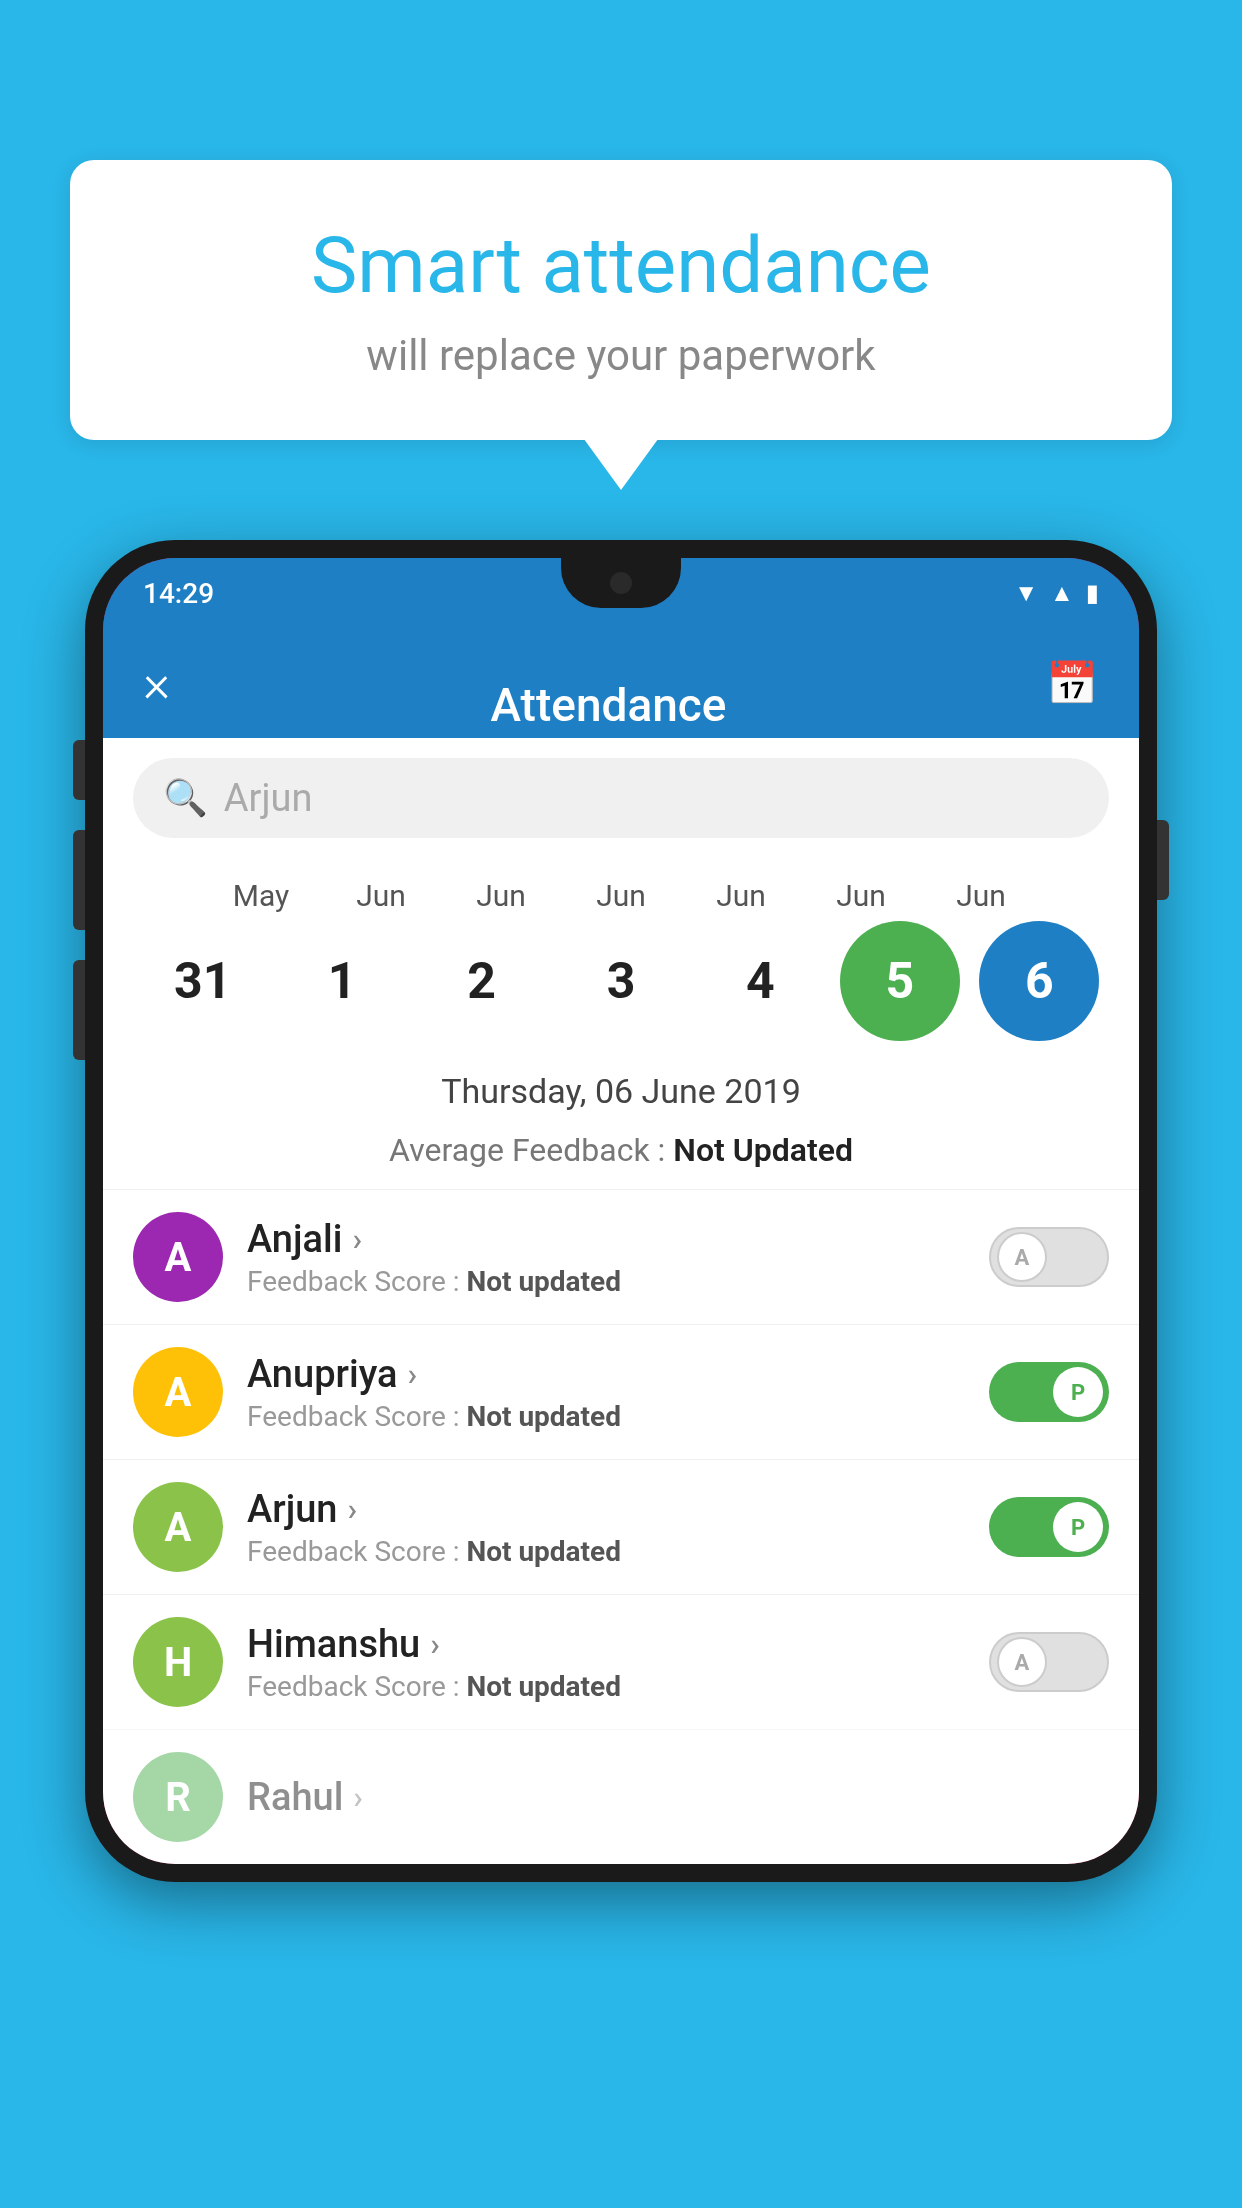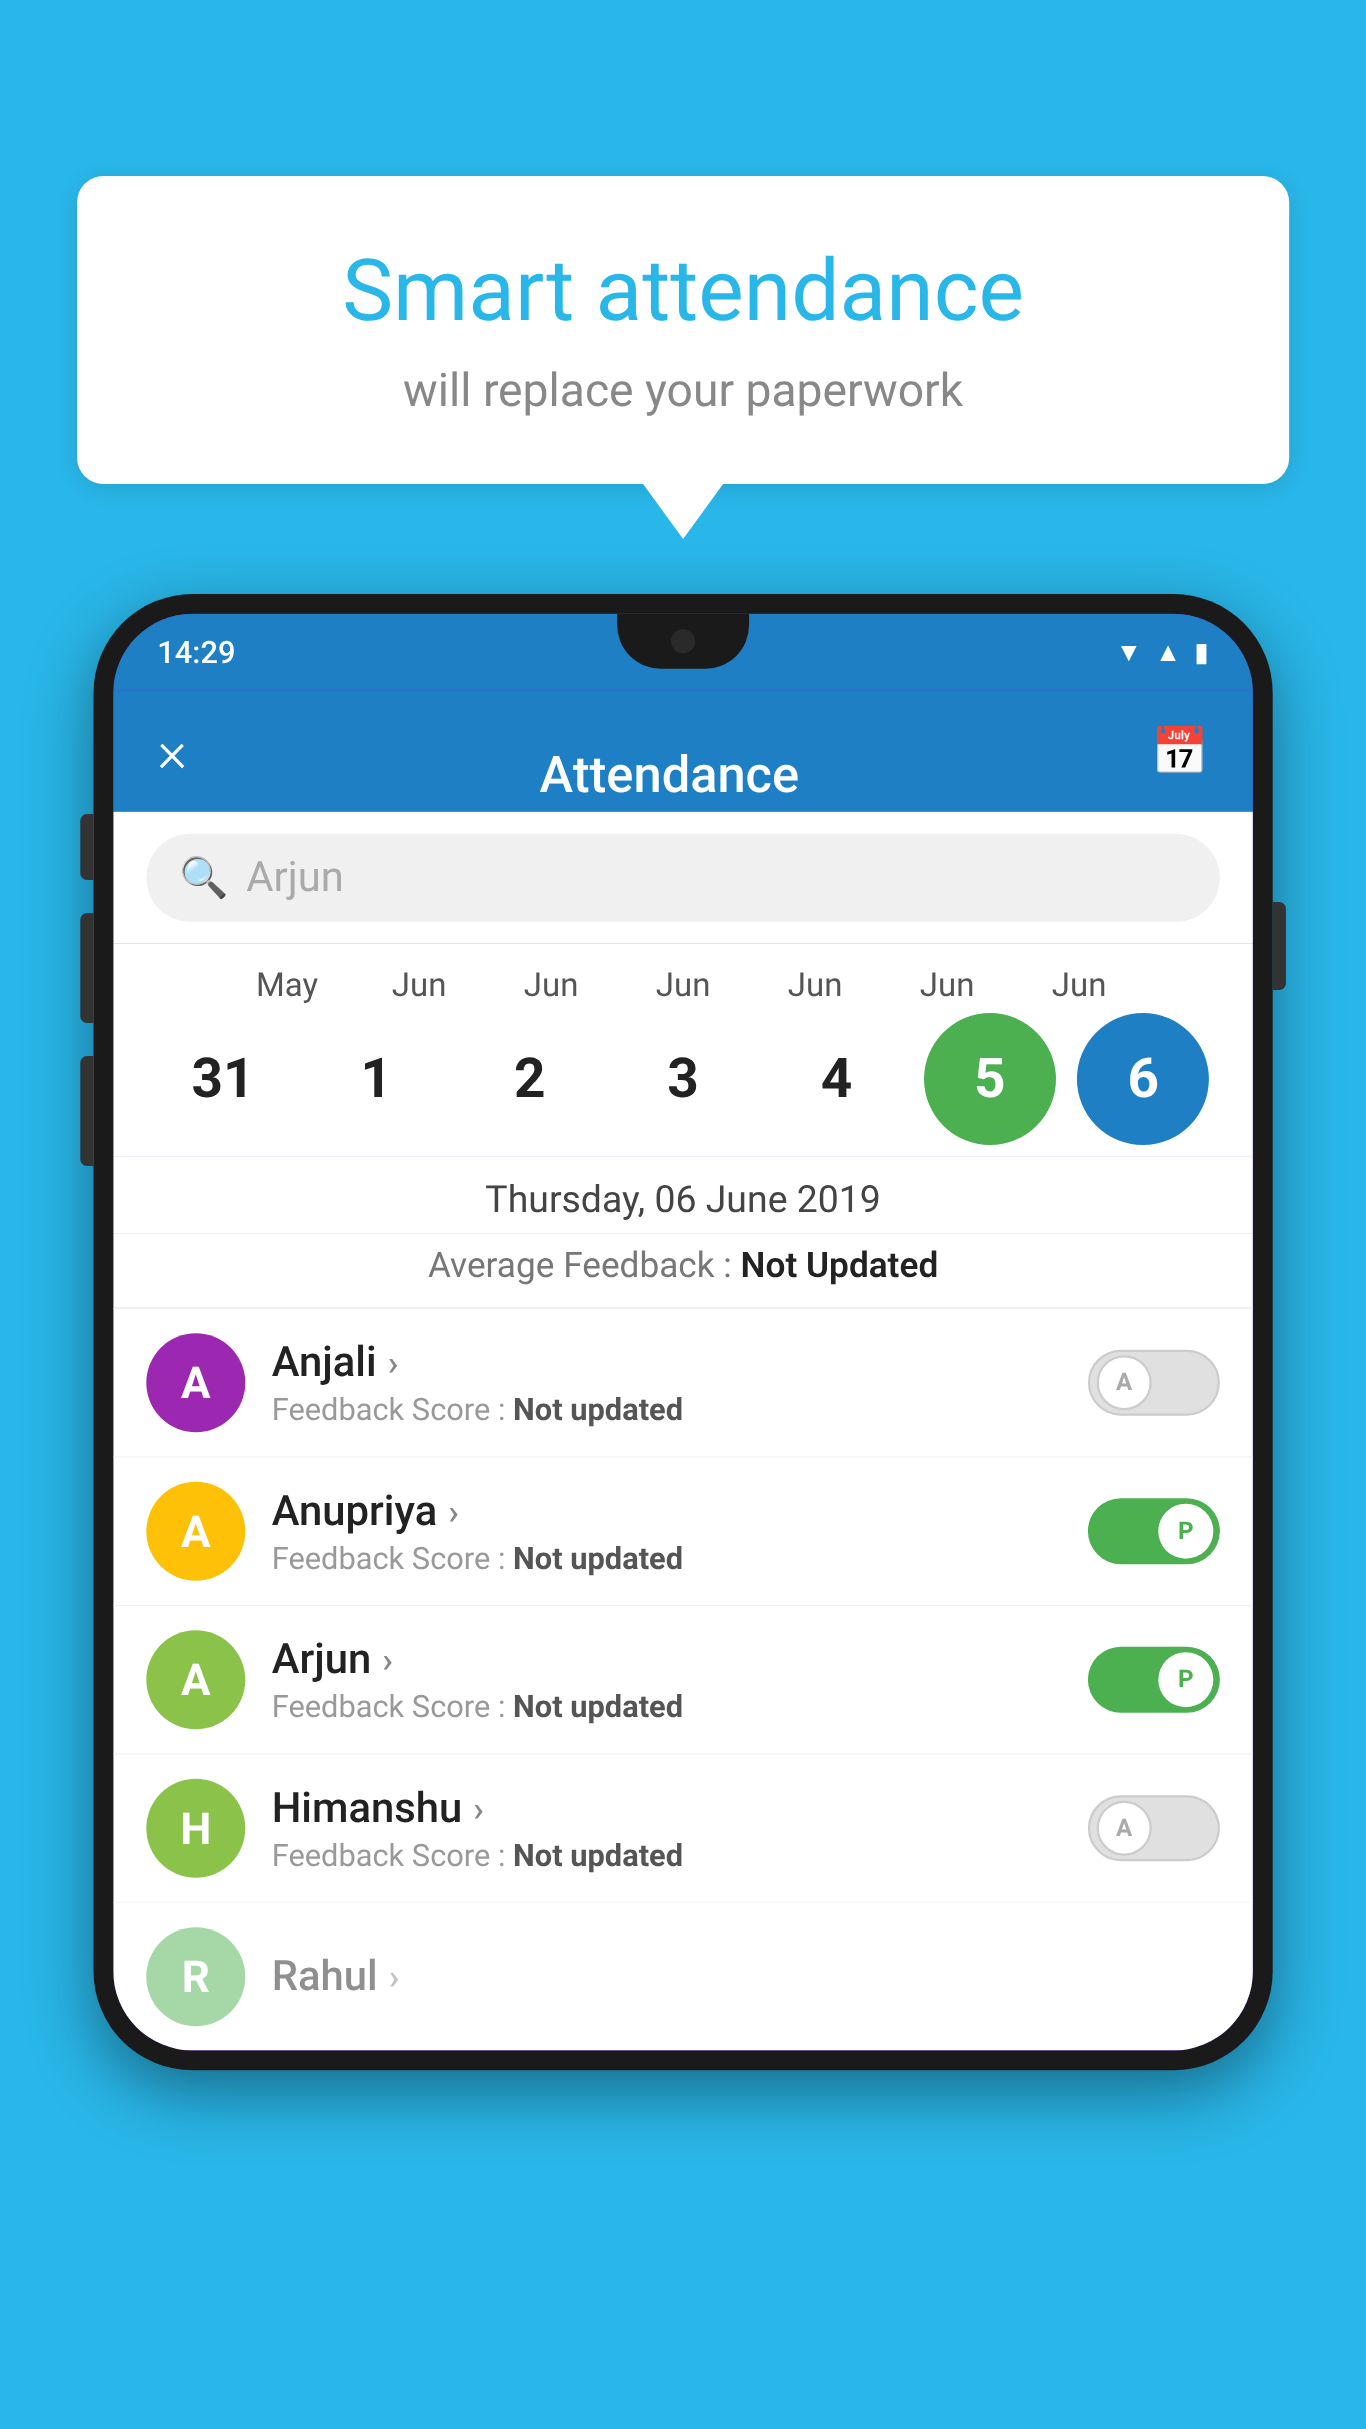--- a/index.html
+++ b/index.html
@@ -61,21 +61,21 @@
     .phone {
       background: #1a1a1a;
       border-radius: 90px;
       padding: 18px;
       box-shadow: 0 20px 60px rgba(0,0,0,0.4);
       position: relative;
     }
     .phone-inner {
       border-radius: 72px;
       overflow: hidden;
-      background: #6d28d9;
+      background: #be185d;
       position: relative;
     }
 
     
     .phone-status-bar {
       background: #1e7fc4;
       height: 70px;
       display: flex;
       align-items: center;
       justify-content: space-between;

